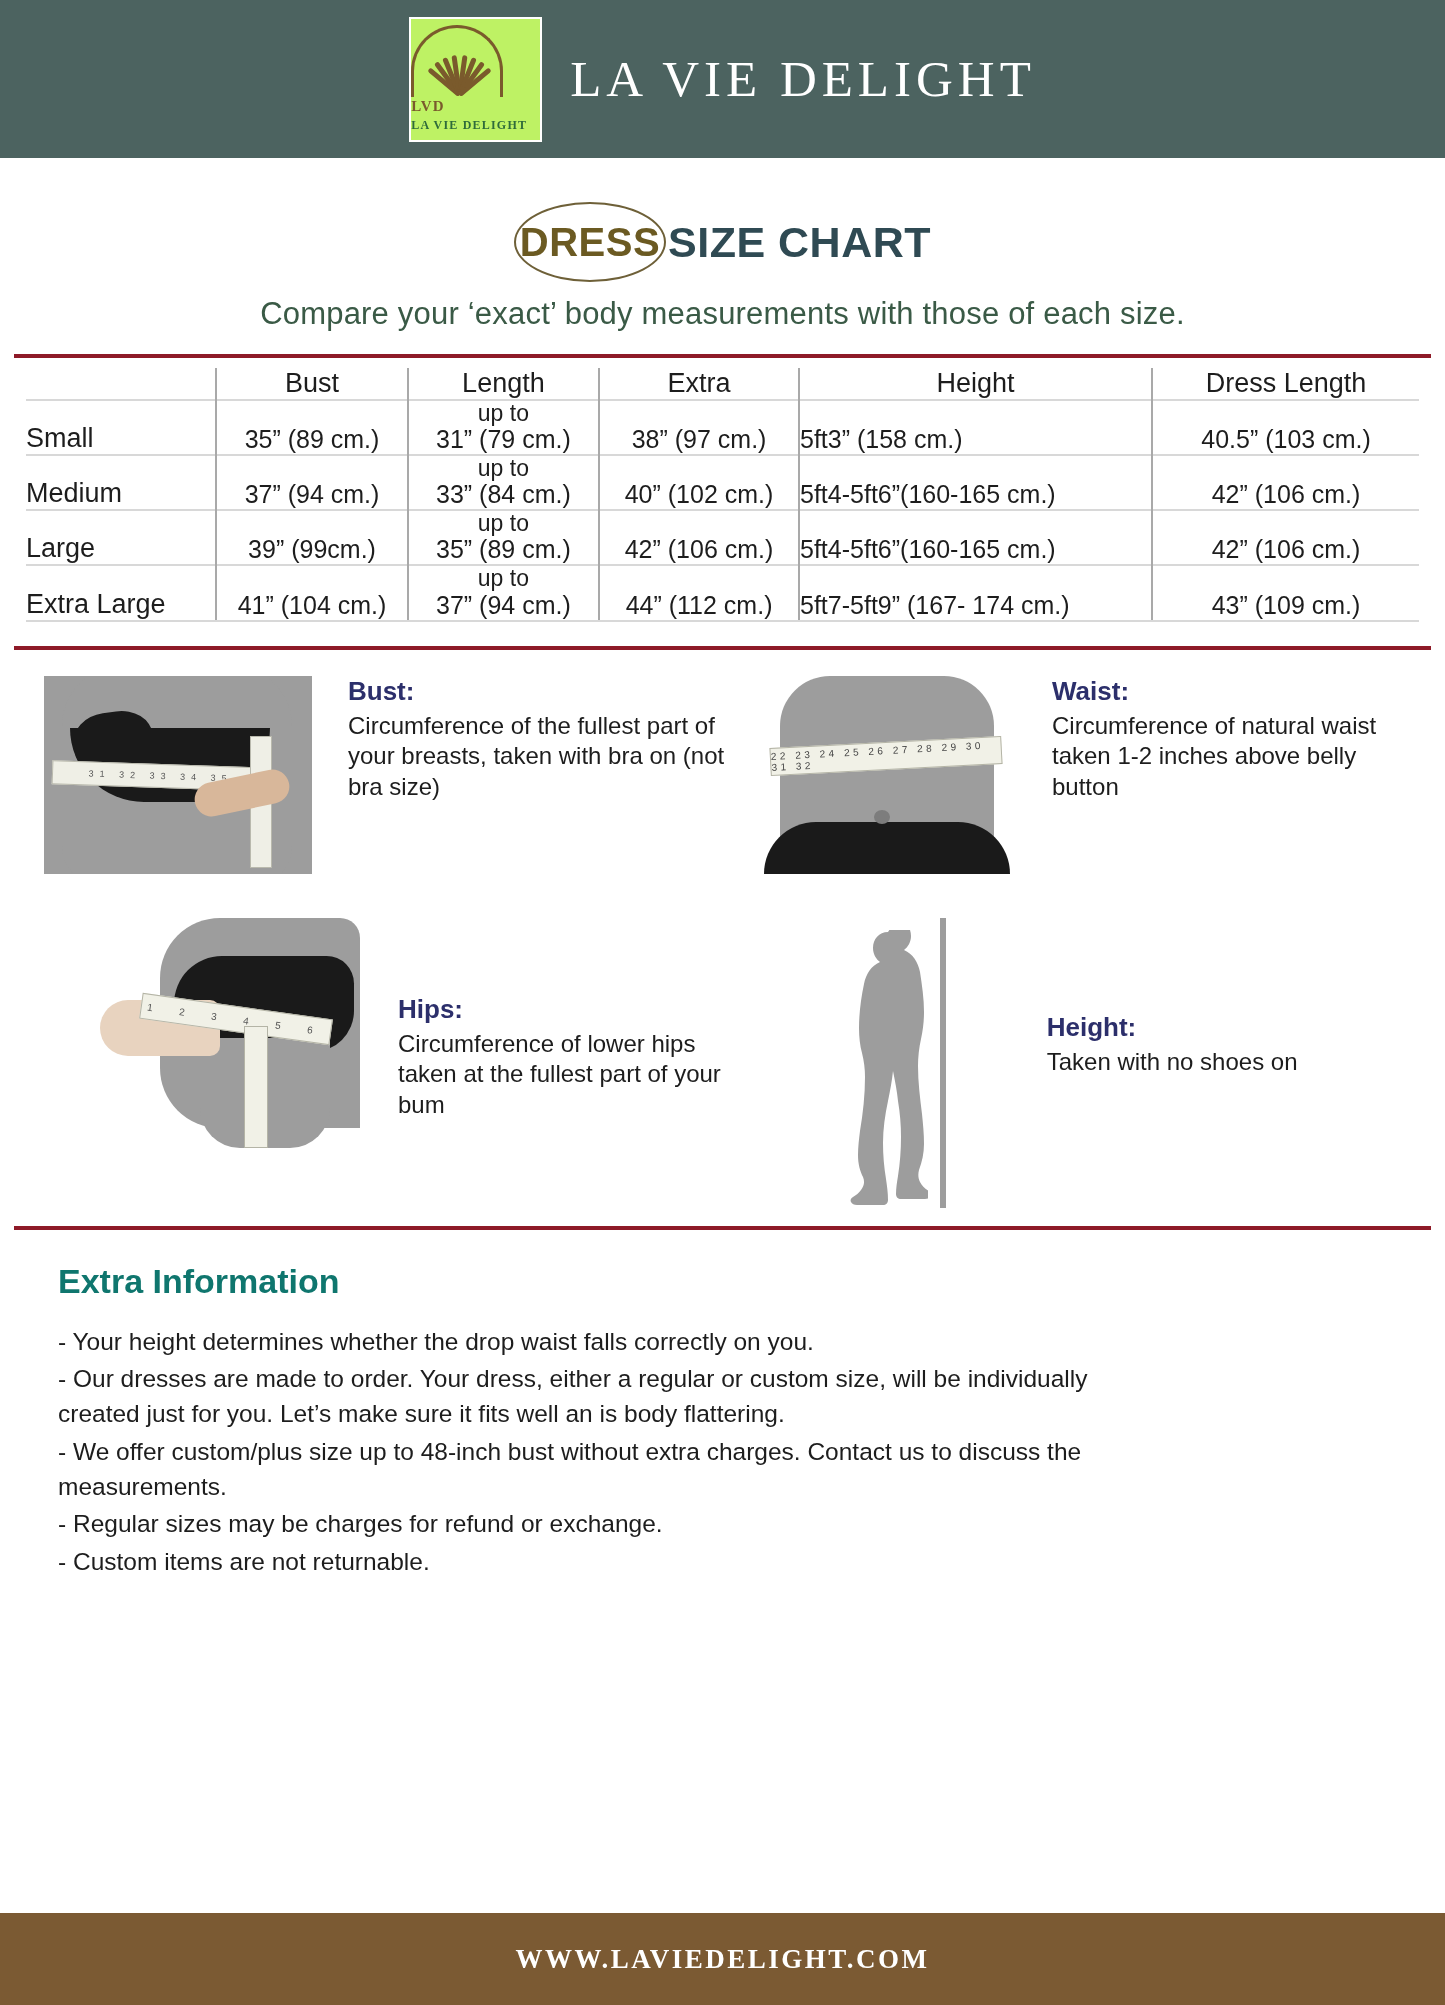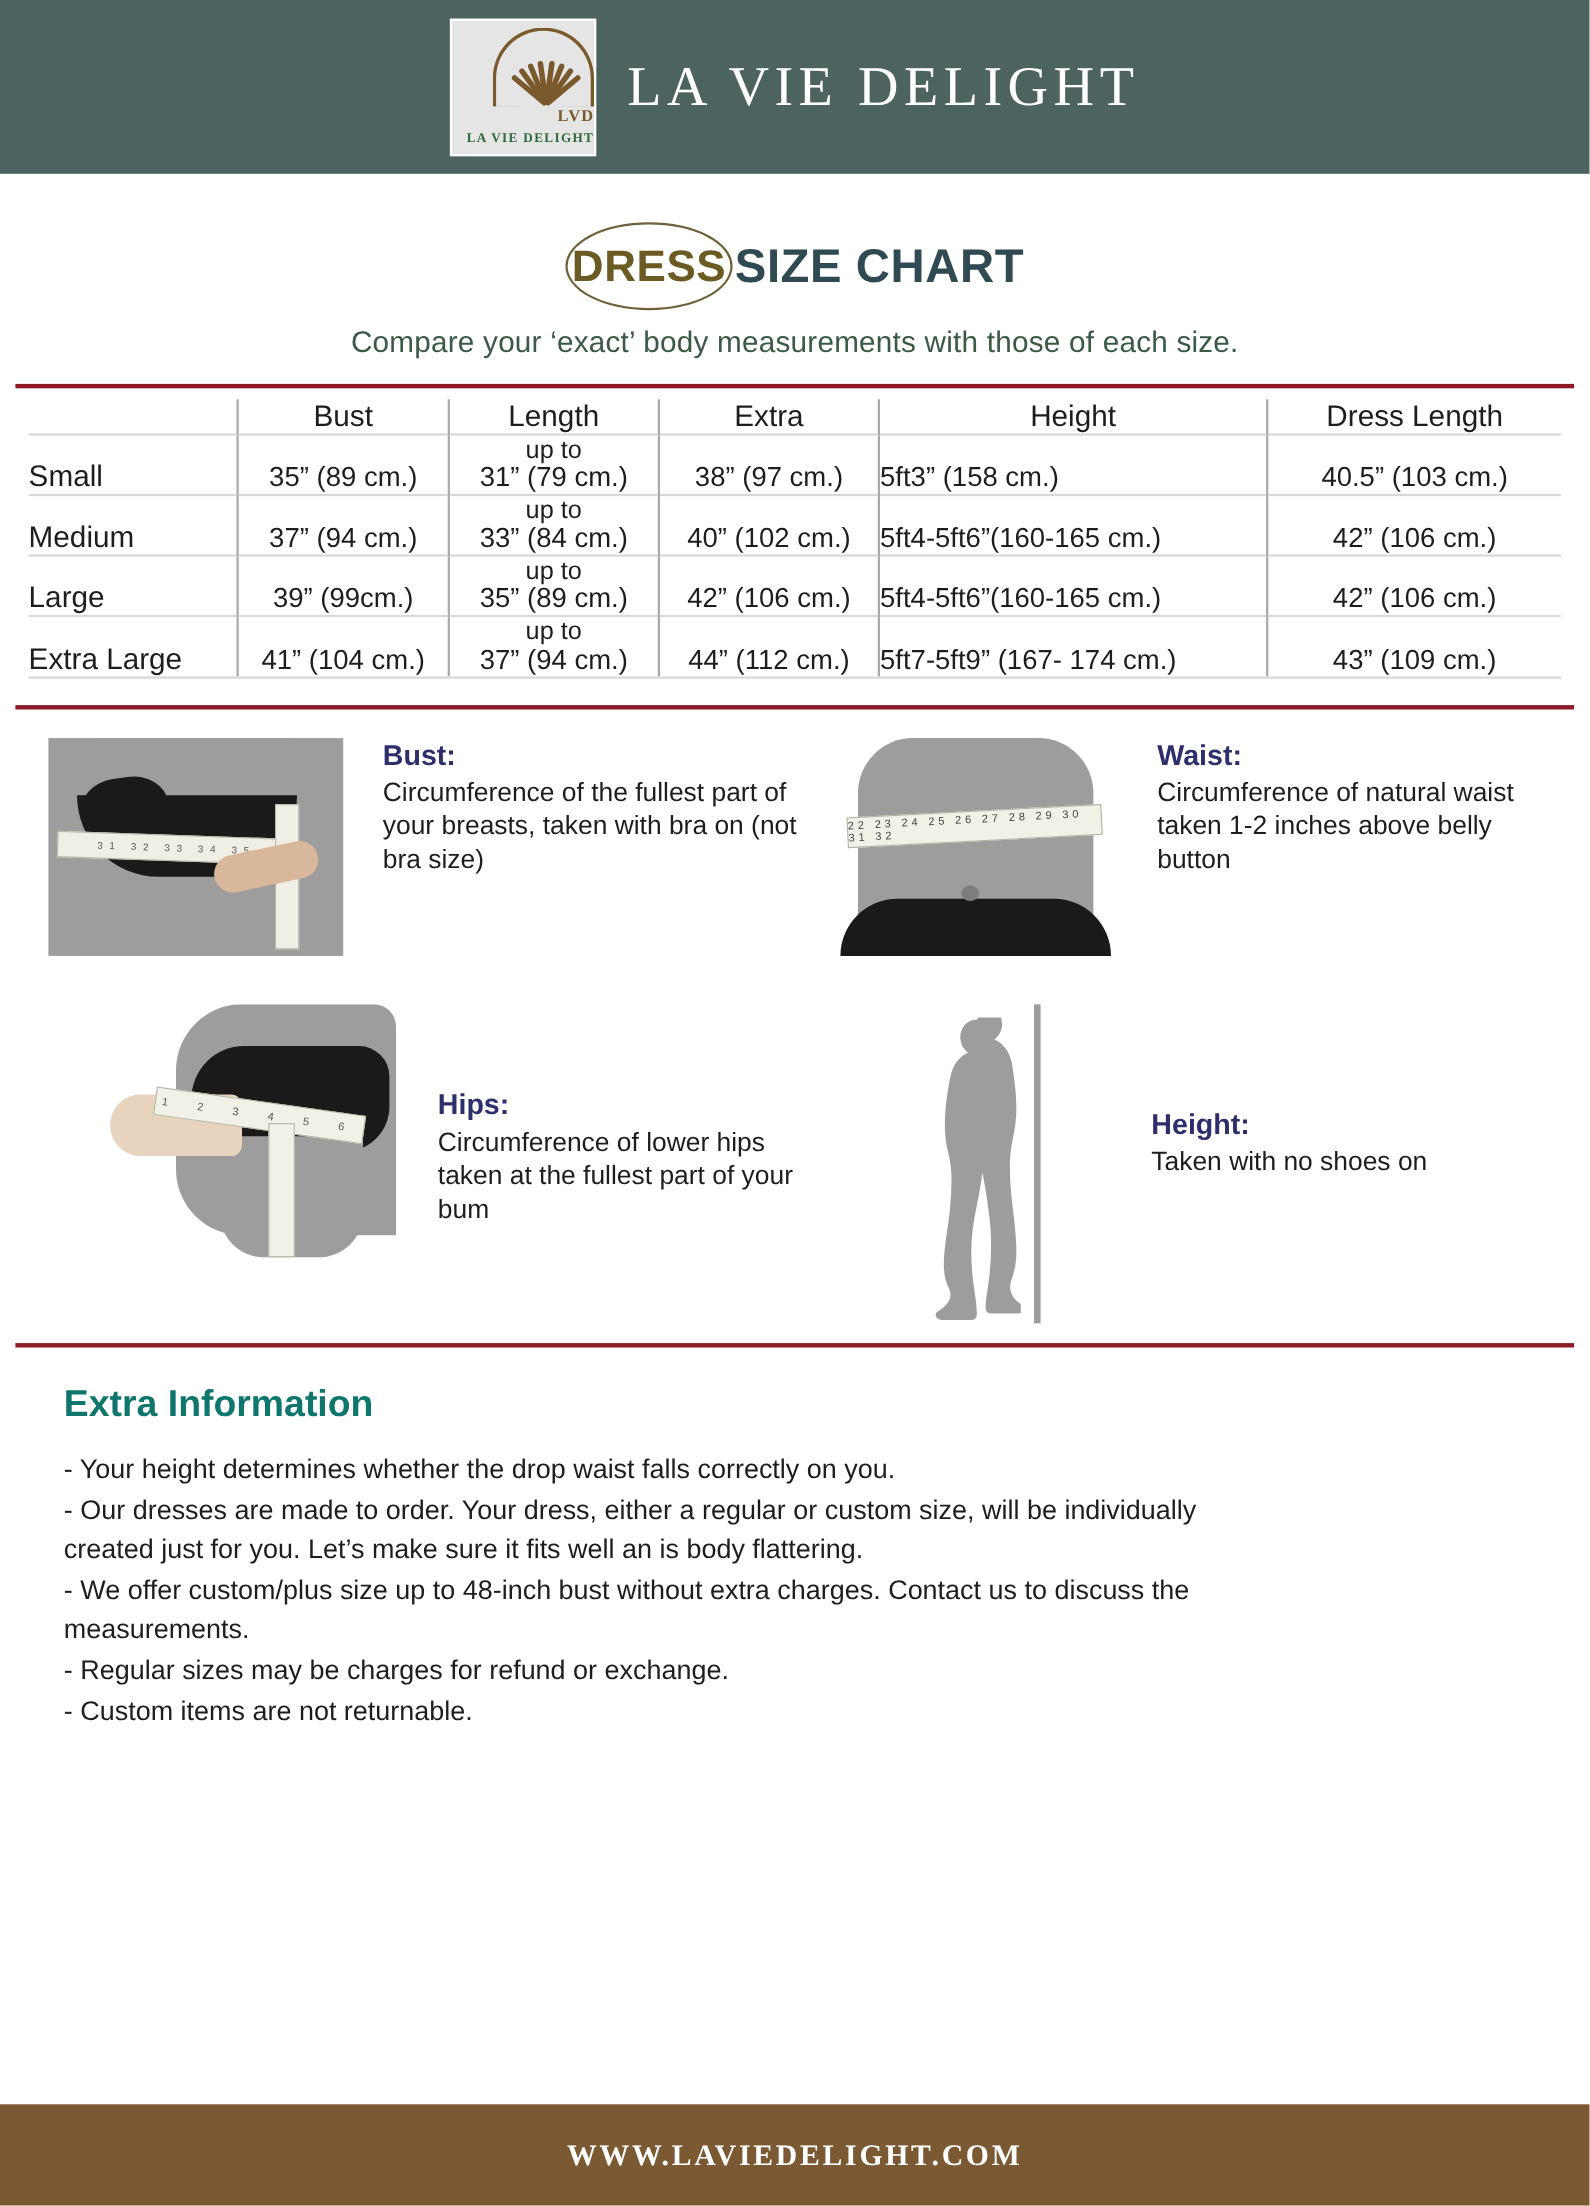--- a/index.html
+++ b/index.html
@@ -25,25 +25,25 @@
     height: 158px;
     background: #4c6360;
     display: flex;
     align-items: center;
     justify-content: center;
     position: relative;
   }
   .logo-box {
     width: 133px;
     height: 125px;
-    background: #e5e5e5;
+    background: #bef264;
     border: 2px solid #ffffff;
     display: flex;
     flex-direction: column;
-    align-items: flex-end;
+    align-items: flex-start;
     justify-content: flex-start;
     box-sizing: border-box;
     padding-top: 6px;
     margin-right: 28px;
   }
   .logo-arch {
     width: 92px;
     height: 72px;
     border: 3px solid #7a5a2c;
     border-bottom: none;
@@ -123,21 +123,21 @@
   }
   .size-chart-word {
     font-size: 43px;
     font-weight: bold;
     color: #2f4a53;
     letter-spacing: 0.5px;
     margin-left: 6px;
   }
   .subtitle {
     margin-top: 14px;
-    font-size: 27px;
+    font-size: 31px;
     color: #3a5a46;
     letter-spacing: 0.2px;
   }
   .rule {
     height: 4px;
     background: #8e1a28;
     margin: 0 14px;
   }
   .rule-top { margin-top: 22px; }
 

